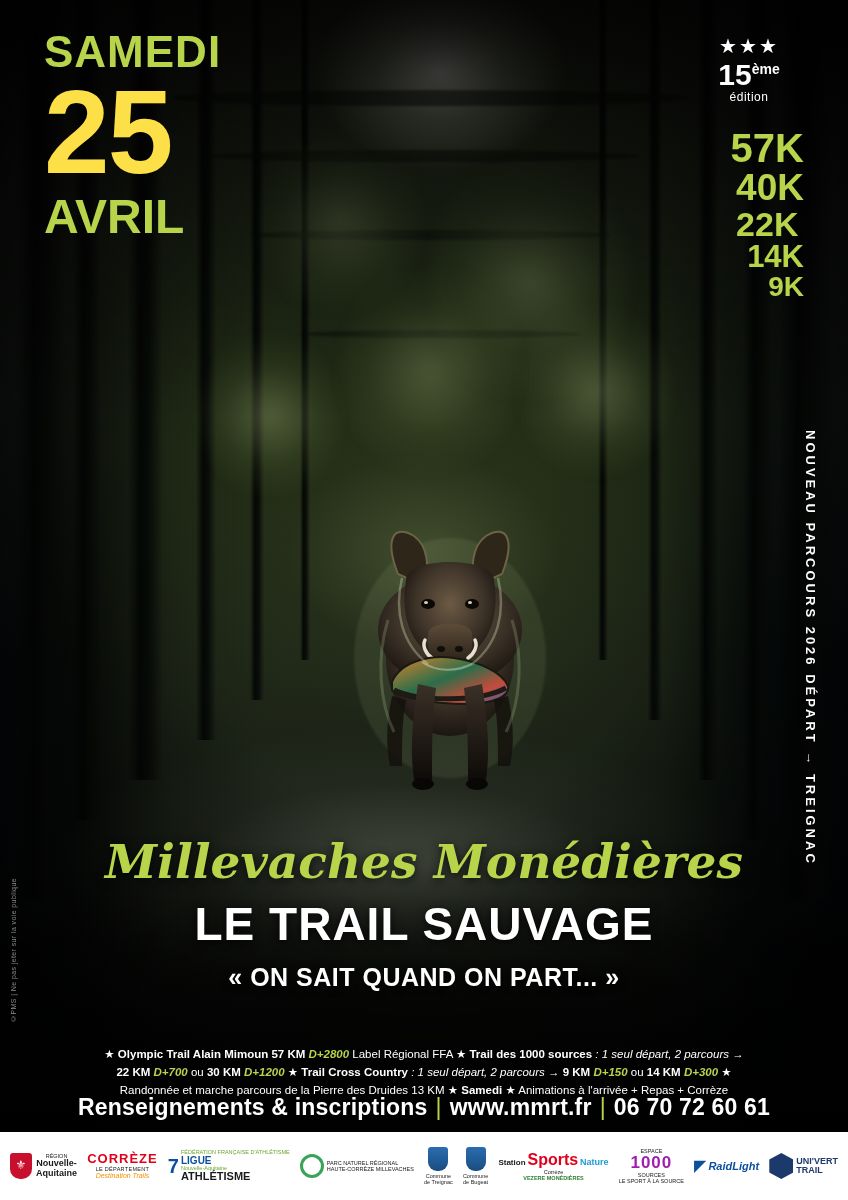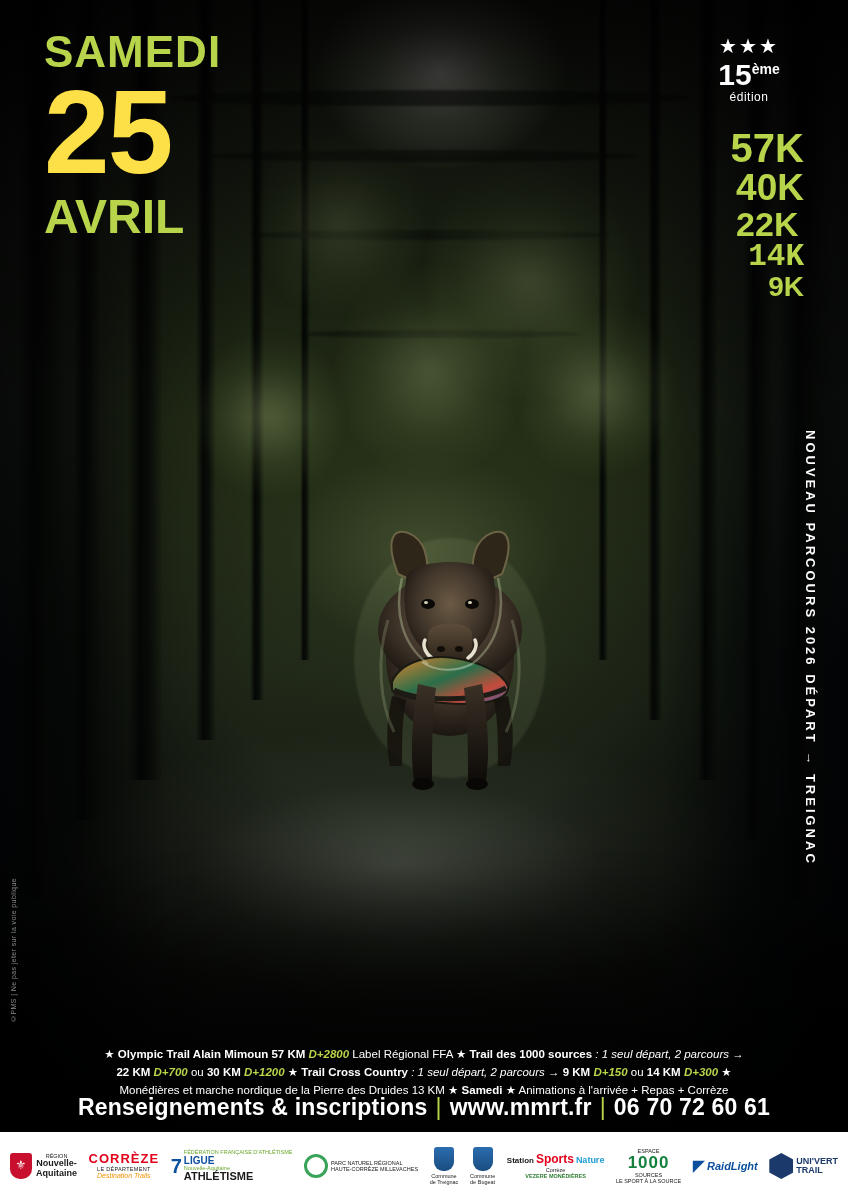--- a/index.html
+++ b/index.html
@@ -90,21 +90,21 @@
   .edition .num { color:#ffffff; font-size: 30px; font-weight: 700; display:inline-block; vertical-align: baseline;}
   .edition .eme { color:#ffffff; font-size: 14px; font-weight: 700; display:inline-block; vertical-align: top; margin-top:3px;}
   .edition .word { color:#ffffff; font-size: 12px; letter-spacing: .5px; margin-top:-2px;}
 
   
   .distances { position: absolute; right: 44px; top: 128px; text-align: right; }
   .distances div { color: #b7d44a; font-weight: 700; line-height: 1.02; }
   .d0 { font-size: 40px; }
   .d1 { font-size: 37px; }
   .d2 { font-size: 34px; text-align: center; }
-  .d3 { font-size: 31px; font-family: Liberation Mono, monospace; }
+  .d3 { font-size: 31px; }
   .d4 { font-size: 28px; }
 
   
   .vertical-note {
     position: absolute; right: 30px; top: 430px;
     writing-mode: vertical-rl; text-orientation: mixed;
     color: #ffffff; font-size: 13px; letter-spacing: 3px; font-weight: 700;
     white-space: nowrap;
   }
 
@@ -164,23 +164,23 @@
   .l-correze .c1 { color:#e2001a; font-weight:700; font-size:13px; letter-spacing:1px; }
   .l-correze .c2 { font-size:5.5px; letter-spacing:.3px; }
   .l-correze .c3 { color:#f39200; font-style:italic; font-size:7px; }
   .l-ligue .num { color:#0b4f9e; font-weight:700; font-size:20px; margin-right:2px;}
   .l-ligue .t1 { color:#0b4f9e; font-weight:700; font-size:10px; line-height:1;}
   .l-ligue .t2 { color:#1a1a1a; font-weight:700; font-size:11px; line-height:1;}
   .l-ligue .t0 { color:#6aa82d; font-size:5.5px; line-height:1;}
   .l-pnr .ring { width:24px;height:24px;border-radius:50%;border:3px solid #3aa35a; margin-right:3px; }
   .l-treignac .b, .l-bugeat .b { width:20px;height:24px;background:linear-gradient(#2b6cb0,#1a4d80); border-radius:3px 3px 9px 9px; margin:0 auto 2px; }
   .l-ssn .s1 { font-size:8px; font-weight:700; }
-  .l-ssn .s2 { color:#e2001a; font-weight:700; font-size:12px; }
+  .l-ssn .s2 { color:#e2001a; font-weight:700; font-size:16px; }
   .l-ssn .s3 { color:#1f9bd1; font-weight:700; font-size:9px; }
-  .l-1000 .num { color:#15803d; font-weight:700; font-size:17px; letter-spacing:1px;}
+  .l-1000 .num { color:#a21caf; font-weight:700; font-size:17px; letter-spacing:1px;}
   .l-raid .arrow { color:#0b4f9e; font-size:16px; margin-right:2px;}
   .l-raid .t { color:#0b4f9e; font-weight:700; font-size:11px; font-style:italic;}
   .l-univert .hex {
     width:24px;height:26px;background:#1b3a6b; margin-right:3px;
     clip-path: polygon(50% 0%, 100% 25%, 100% 75%, 50% 100%, 0% 75%, 0% 25%);
   }
   .l-univert .t { color:#1b3a6b; font-weight:700; font-size:9px; line-height:1;}
 </style>
 </head>
 <body>
@@ -307,25 +307,30 @@
     <div class="d1">40K</div>
     <div class="d2">22K</div>
     <div class="d3">14K</div>
     <div class="d4">9K</div>
   </div>
 
   <div class="vertical-note">NOUVEAU PARCOURS 2026   DÉPART → TREIGNAC</div>
 
   <div class="credit">©PMS | Ne pas jeter sur la voie publique</div>
 
+  <div class="title-wrap">
+    <div class="script-title">Millevaches Monédières</div>
+    <div class="main-title">LE TRAIL SAUVAGE</div>
+    <div class="tagline">« ON SAIT QUAND ON PART... »</div>
+  </div>
 
   <div class="info">
     <div class="line" id="line1"><span>★ </span><span style="font-weight: 700;">Olympic Trail Alain Mimoun </span><span style="font-weight: 700;">57 KM </span><span style="color: rgb(183, 212, 74); font-weight: 700; font-style: italic;">D+2800 </span><span>Label Régional FFA </span><span>★ </span><span style="font-weight: 700;">Trail des 1000 sources </span><span style="font-style: italic;">: 1 seul départ, 2 parcours →</span></div>
     <div class="line" id="line2"><span style="font-weight: 700;">22 KM </span><span style="color: rgb(183, 212, 74); font-weight: 700; font-style: italic;"> D+700 </span><span>ou </span><span style="font-weight: 700;">30 KM </span><span style="color: rgb(183, 212, 74); font-weight: 700; font-style: italic;">D+1200 </span><span>★ </span><span style="font-weight: 700;">Trail Cross Country </span><span style="font-style: italic;">: 1 seul départ, 2 parcours → </span><span style="font-weight: 700;">9 KM </span><span style="color: rgb(183, 212, 74); font-weight: 700; font-style: italic;">D+150 </span><span>ou </span><span style="font-weight: 700;">14 KM </span><span style="color: rgb(183, 212, 74); font-weight: 700; font-style: italic;">D+300 </span><span>★</span></div>
-    <div class="line" id="line3"><span>Monédières et marche nordique de la Pierre des Druides </span><span style="font-weight: 400;">13 KM </span><span>★ </span><span style="font-weight: 700;">Samedi </span><span>★ Animations à l'arrivée + Repas + Corrèze</span></div>
+    <div class="line" id="line3"><span>Randonnée et marche parcours de la Pierre des Druides </span><span style="font-weight: 400;">13 KM </span><span>★ </span><span style="font-weight: 700;">Samedi </span><span>★ Animations à l'arrivée + Repas + Corrèze</span></div>
   </div>
 
   <div class="contact">
     <span>Renseignements &amp; inscriptions</span><span class="sep">|</span><span>www.mmrt.fr</span><span class="sep">|</span><span>06 70 72 60 61</span>
   </div>
 
   <div class="sponsors">
 
     <div class="logo l-na">
       <div class="shield">⚜</div>

